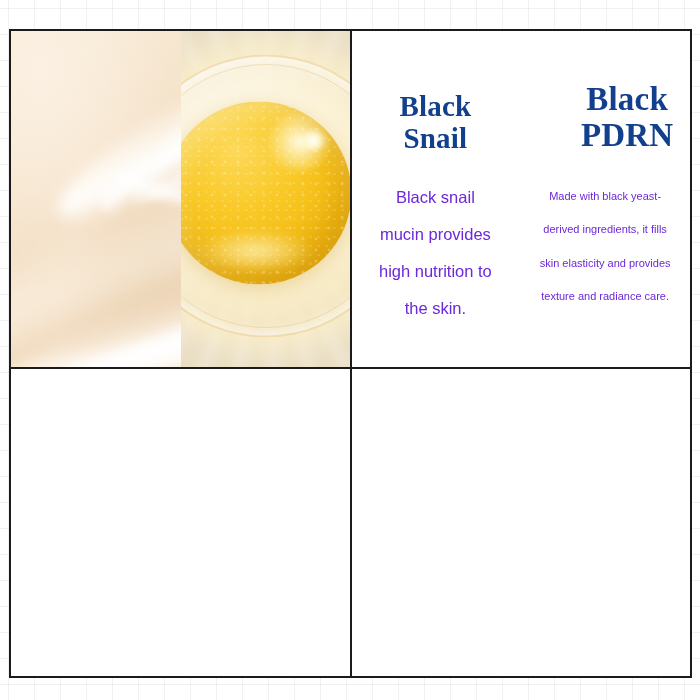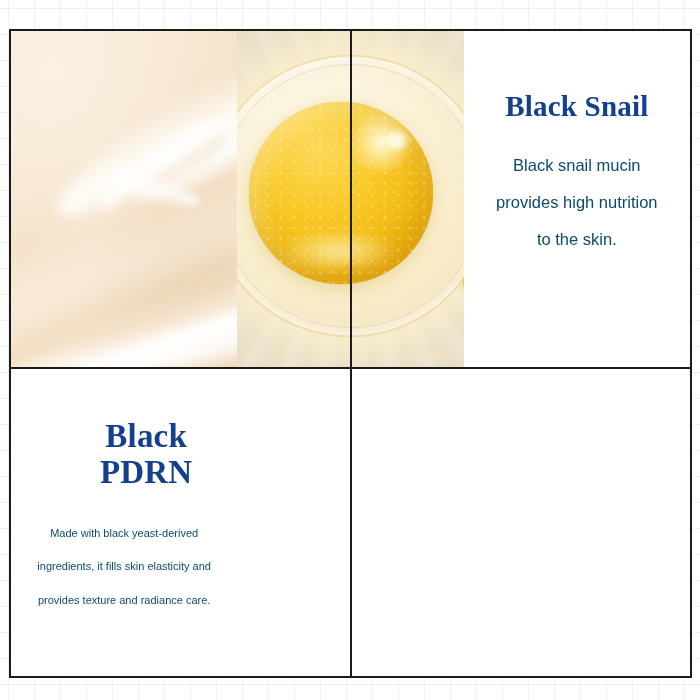--- a/index.html
+++ b/index.html
@@ -35,21 +35,21 @@
     position: absolute;
     left: 9px;
     top: 29px;
     width: 683px;
     height: 649px;
     background: #ffffff;
     border: 2px solid #1b1b1b;
     box-sizing: border-box;
     overflow: hidden;
     display: grid;
-    grid-template-columns: 1fr 1fr 1fr;
+    grid-template-columns: 1fr 1fr 1fr 1fr;
     grid-template-rows: 337px 1fr;
   }
 
   .cell { position: relative; overflow: hidden; }
 
   
   .v-divider, .h-divider {
     position: absolute;
     background: #1b1b1b;
     z-index: 40;
@@ -312,21 +312,21 @@
     color: #13408C;
     font-family: "Liberation Serif", serif;
     font-weight: bold;
     letter-spacing: 0.2px;
     margin: 0;
   }
   .text-cell.left  .ingredient-title { font-size: 29px; line-height: 1.1; }
   .text-cell.right .ingredient-title { font-size: 33px; line-height: 1.1; margin-left: 44px; }
 
   .ingredient-desc {
-    color: #0c4a6e;
+    color: #6d28d9;
     font-family: "Liberation Sans", sans-serif;
     margin: 0;
   }
   .text-cell.left .ingredient-desc {
     font-size: 16.5px;
     line-height: 2.25;
     margin-top: 24px;
     max-width: 300px;
   }
   .text-cell.right .ingredient-desc {

